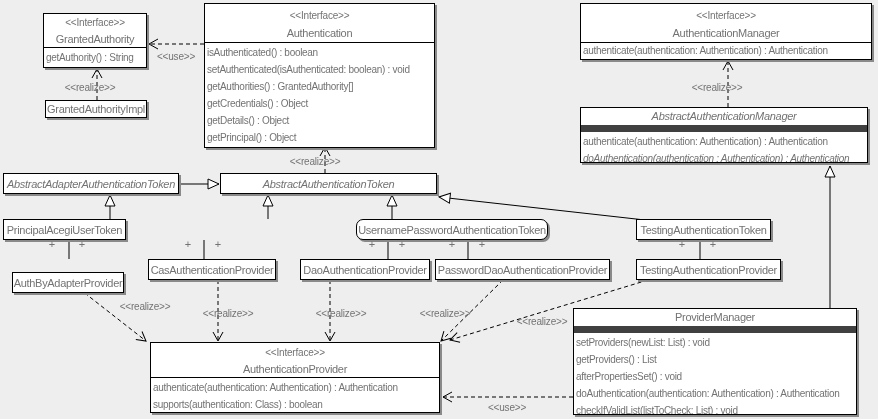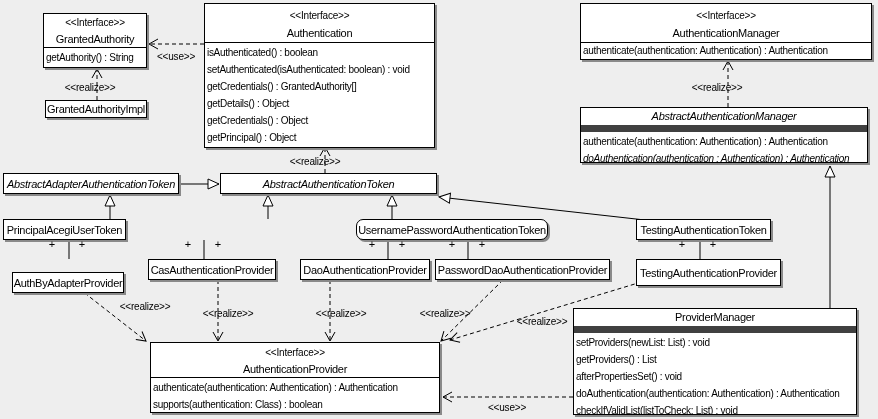--- a/index.html
+++ b/index.html
@@ -1,17 +1,17 @@
 <!DOCTYPE html>
 <html><head>
 <meta charset="utf-8">
 <style>
   html,body{margin:0;padding:0;background:#eeeeee;}
   #canvas{position:relative;width:878px;height:419px;background:#eeeeee;overflow:hidden;
-          font-family:"Liberation Sans",sans-serif;color:#000000;}
+          font-family:"Liberation Sans",sans-serif;color:#737373;}
   svg.edges{position:absolute;left:0;top:0;z-index:0;}
   .box{position:absolute;background:#fff;border:1px solid #000;box-shadow:2px 2px 0 #8a8a8a;
        box-sizing:border-box;overflow:hidden;z-index:1;}
   .hdr{border-bottom:1px solid #000;padding-top:3px;}
   .stereo{text-align:center;font-size:10px;line-height:17px;white-space:nowrap;letter-spacing:-0.2px;}
   .cname{text-align:center;font-size:11px;line-height:18px;white-space:nowrap;letter-spacing:-0.3px;}
   .body{padding-top:1px;}
   .m{font-size:10px;line-height:17px;white-space:nowrap;padding-left:2px;letter-spacing:-0.3px;}
   .single{display:flex;align-items:center;justify-content:center;height:100%;
           font-size:11px;white-space:nowrap;letter-spacing:-0.3px;}
@@ -81,23 +81,23 @@
   </div>
 
   <div class="box" style="left:204px;top:3px;width:231px;height:145px;">
     <div class="hdr">
       <div class="stereo">&lt;&lt;Interface&gt;&gt;</div>
       <div class="cname">Authentication</div>
     </div>
     <div class="body">
       <div class="m">isAuthenticated() : boolean</div>
       <div class="m">setAuthenticated(isAuthenticated: boolean) : void</div>
-      <div class="m">getCredentials() : GrantedAuthority[]</div>
+      <div class="m">getAuthorities() : GrantedAuthority[]</div>
+      <div class="m">getCredentials() : Object</div>
       <div class="m">getDetails() : Object</div>
-      <div class="m">getCredentials() : Object</div>
       <div class="m">getPrincipal() : Object</div>
     </div>
   </div>
 
   <div class="box" style="left:580px;top:3px;width:292px;height:57px;">
     <div class="hdr">
       <div class="stereo">&lt;&lt;Interface&gt;&gt;</div>
       <div class="cname">AuthenticationManager</div>
     </div>
     <div class="body">
@@ -136,21 +136,21 @@
   </div>
   <div class="box" style="left:148px;top:259px;width:128px;height:21px;">
     <div class="single">CasAuthenticationProvider</div>
   </div>
   <div class="box" style="left:300px;top:259px;width:130px;height:21px;">
     <div class="single">DaoAuthenticationProvider</div>
   </div>
   <div class="box" style="left:435px;top:259px;width:175px;height:21px;">
     <div class="single">PasswordDaoAuthenticationProvider</div>
   </div>
-  <div class="box" style="left:636px;top:259px;width:145px;height:27px;text-align:center;">
+  <div class="box" style="left:636px;top:259px;width:145px;height:21px;text-align:center;">
     <div class="single">TestingAuthenticationProvider</div>
   </div>
 
   <div class="box" style="left:150px;top:342px;width:290px;height:71px;">
     <div class="hdr" style="padding-top:2px;">
       <div class="stereo" style="line-height:16px;">&lt;&lt;Interface&gt;&gt;</div>
       <div class="cname" style="line-height:16px;">AuthenticationProvider</div>
     </div>
     <div class="body">
       <div class="m">authenticate(authentication: Authentication) : Authentication</div>

